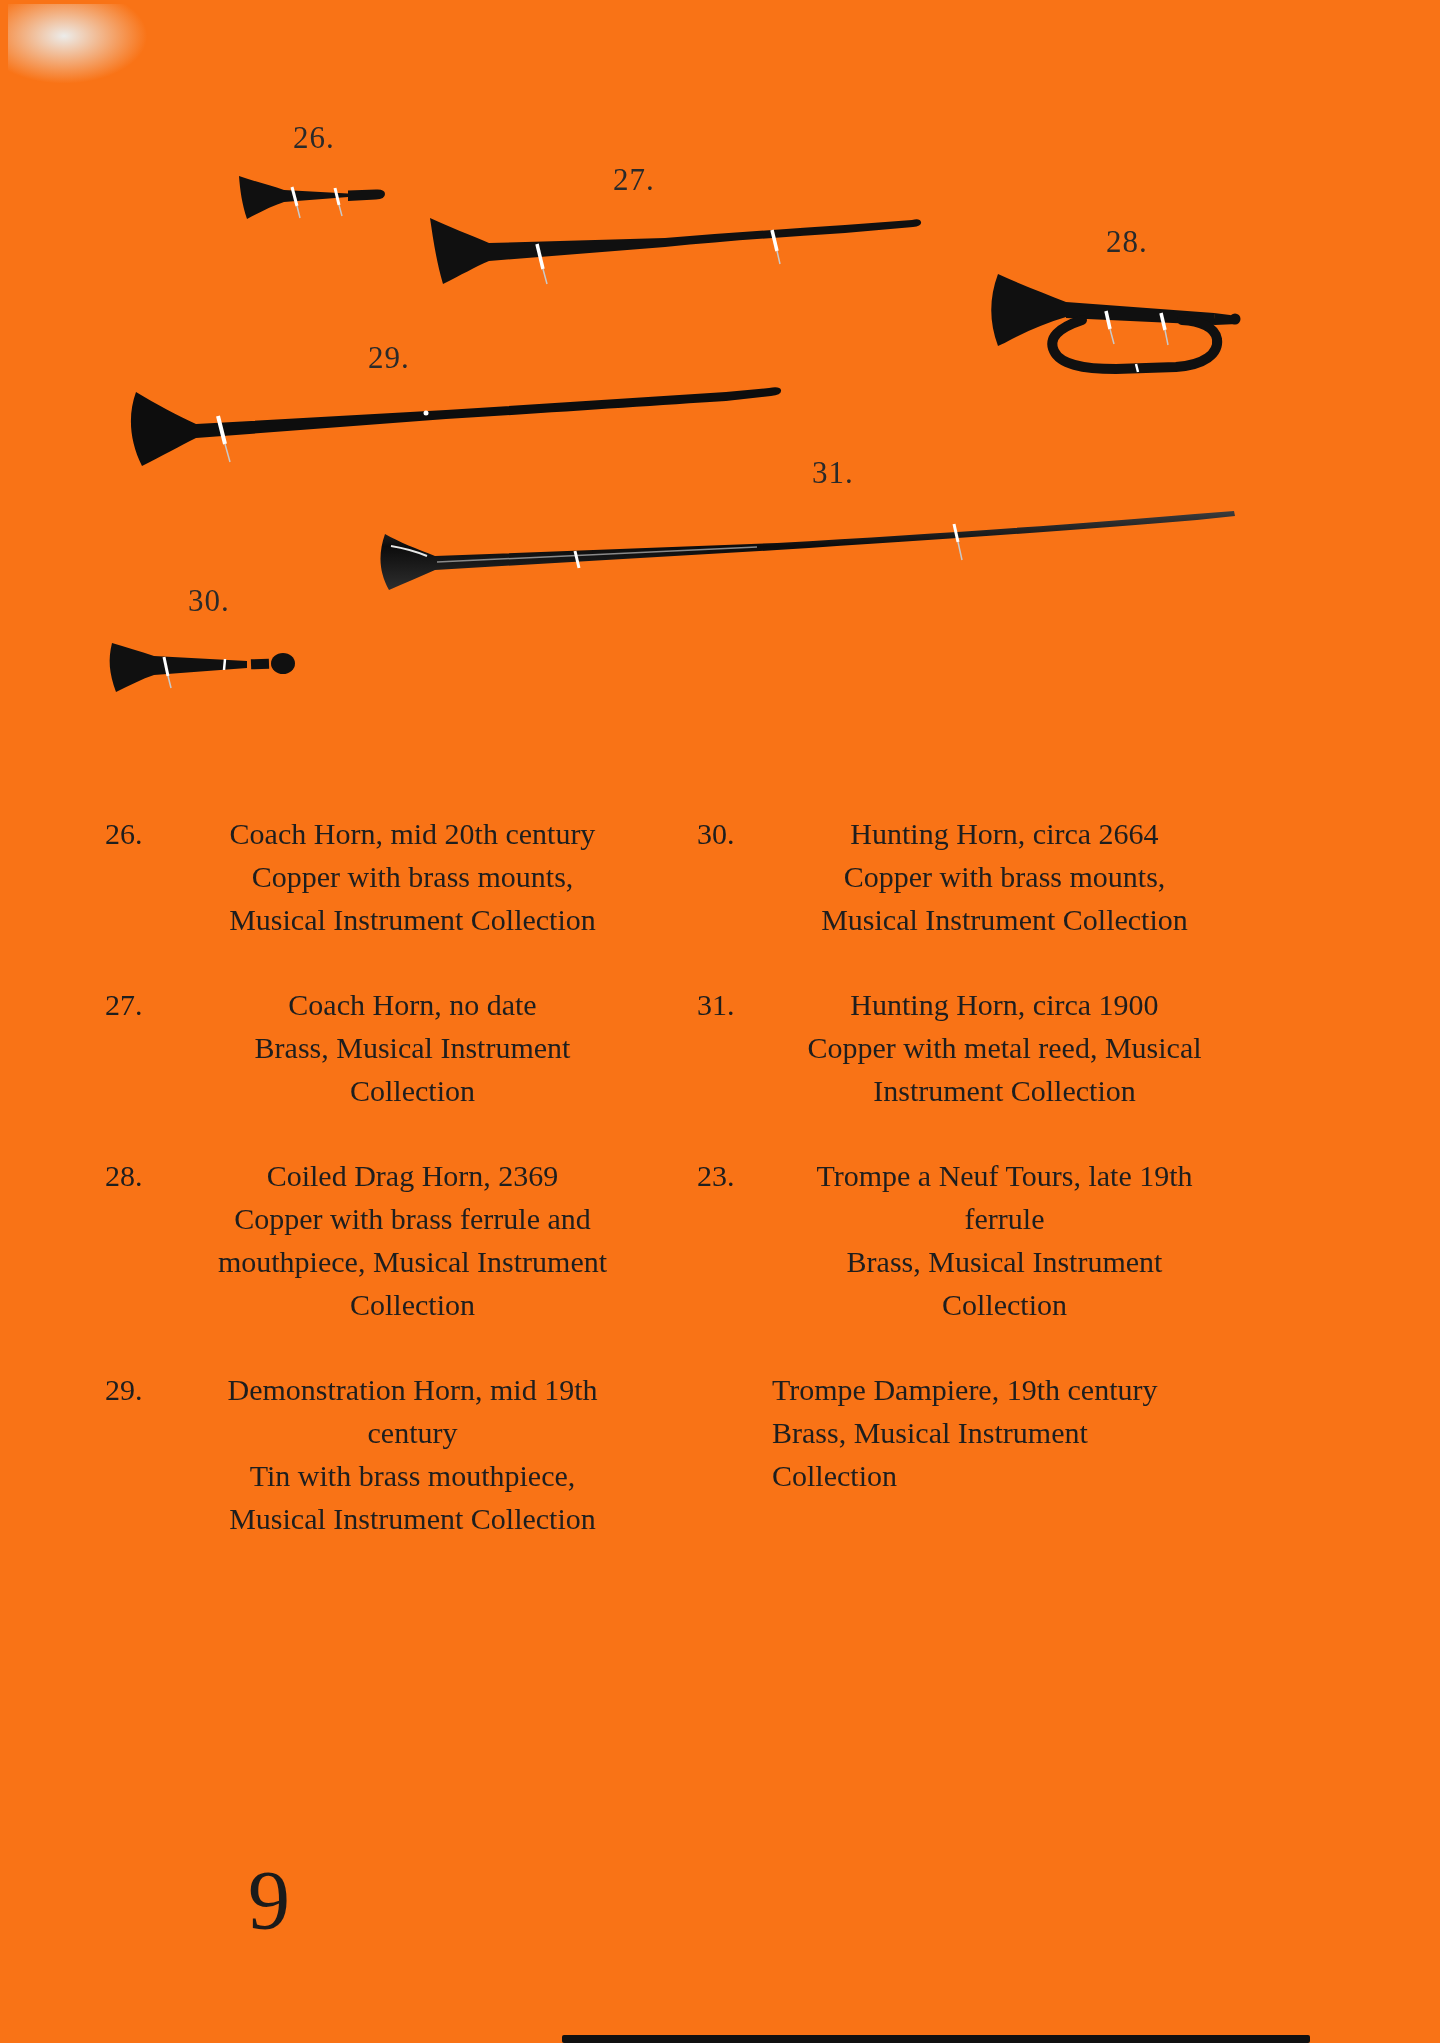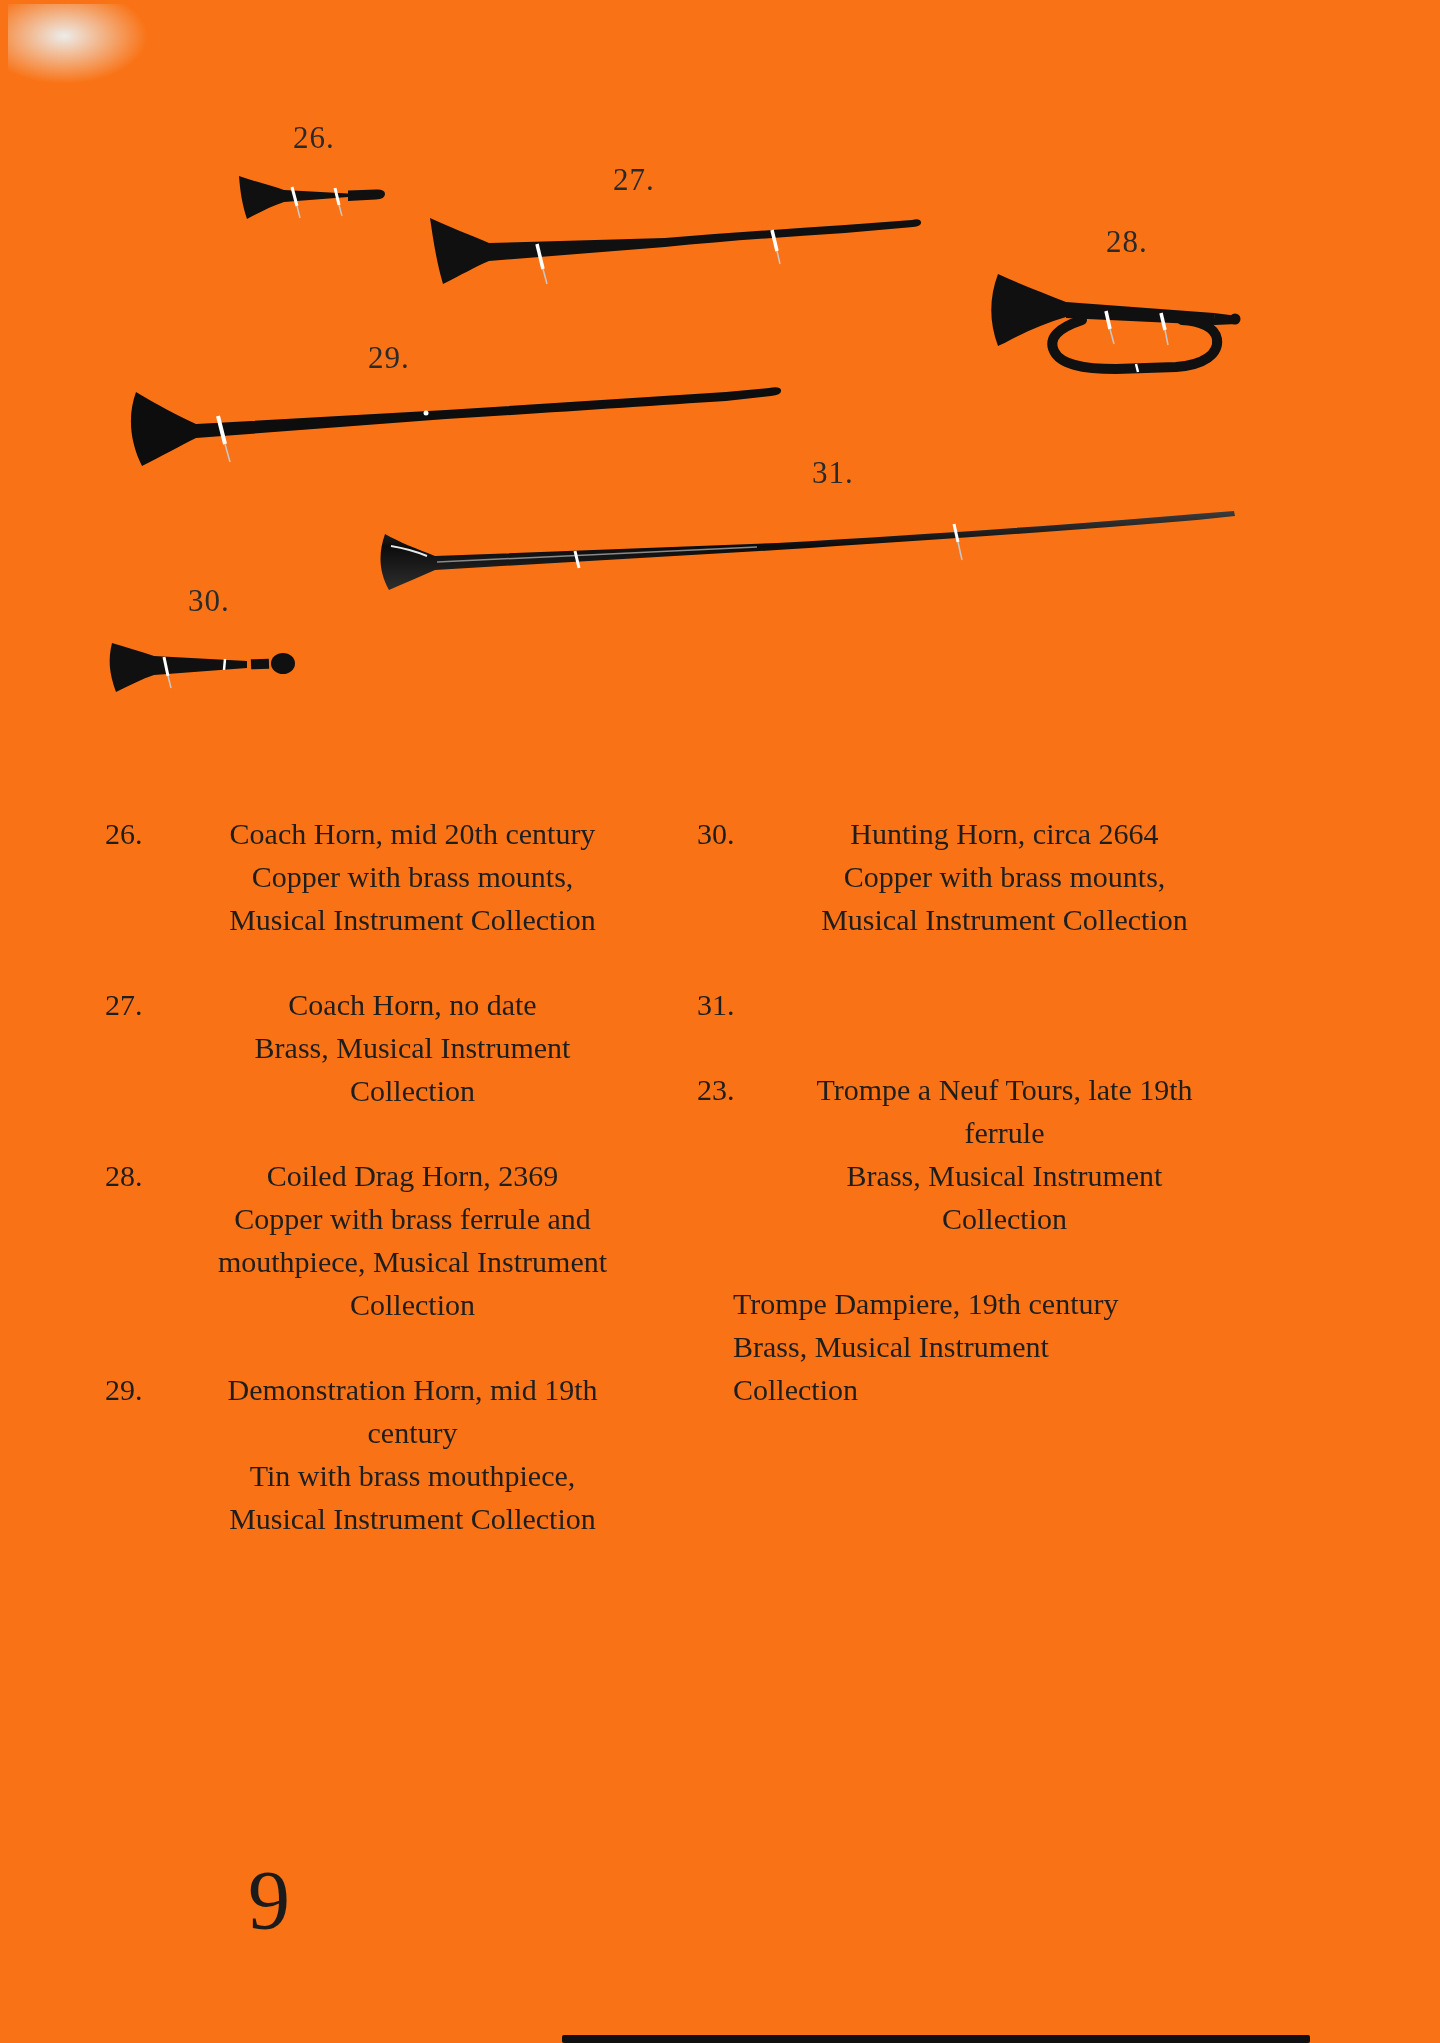--- a/index.html
+++ b/index.html
@@ -22,21 +22,21 @@
   }
   .horn{position:absolute;}
   .col{position:absolute;top:812px;font-size:30px;line-height:43px;color:#1e1e1e;}
   .col-left{left:105px;width:540px;}
   .col-right{left:697px;width:560px;}
   .entry{display:flex;margin-bottom:42px;align-items:flex-start;}
   .entry .num{width:75px;flex-shrink:0;}
   .entry .txt{white-space:pre-line;width:465px;text-align:center;}
   .entry-extra{margin-bottom:42px;}
   .entry-extra .annotation{white-space:pre-wrap;}
-  .entry-extra .txt{white-space:pre-line;margin-left:36px;width:465px;}
+  .entry-extra .txt{white-space:pre-line;margin-left:75px;width:465px;}
   .pageno{
     position:absolute;left:248px;top:1852px;
     font-size:84px;color:#1b1b1b;
   }
   .bottom-bar{
     position:absolute;left:562px;top:2035px;width:748px;height:8px;
     background:#101010;border-radius:2px;
   }
 </style>
 </head>
@@ -145,20 +145,23 @@
 
   <div class="col col-right">
     <div class="entry">
       <div class="num">30.</div>
       <div class="txt">Hunting Horn, circa 2664
 Copper with brass mounts,
 Musical Instrument Collection</div>
     </div>
     <div class="entry">
       <div class="num">31.</div>
+      <div class="txt">Hunting Horn, circa 1900
+Copper with metal reed, Musical
+Instrument Collection</div>
     </div>
     <div class="entry">
       <div class="num">23.</div>
       <div class="txt">Trompe a Neuf Tours, late 19th
 ferrule
 Brass, Musical Instrument
 Collection</div>
     </div>
     <div class="entry-extra">
       <div class="txt">Trompe Dampiere, 19th century

